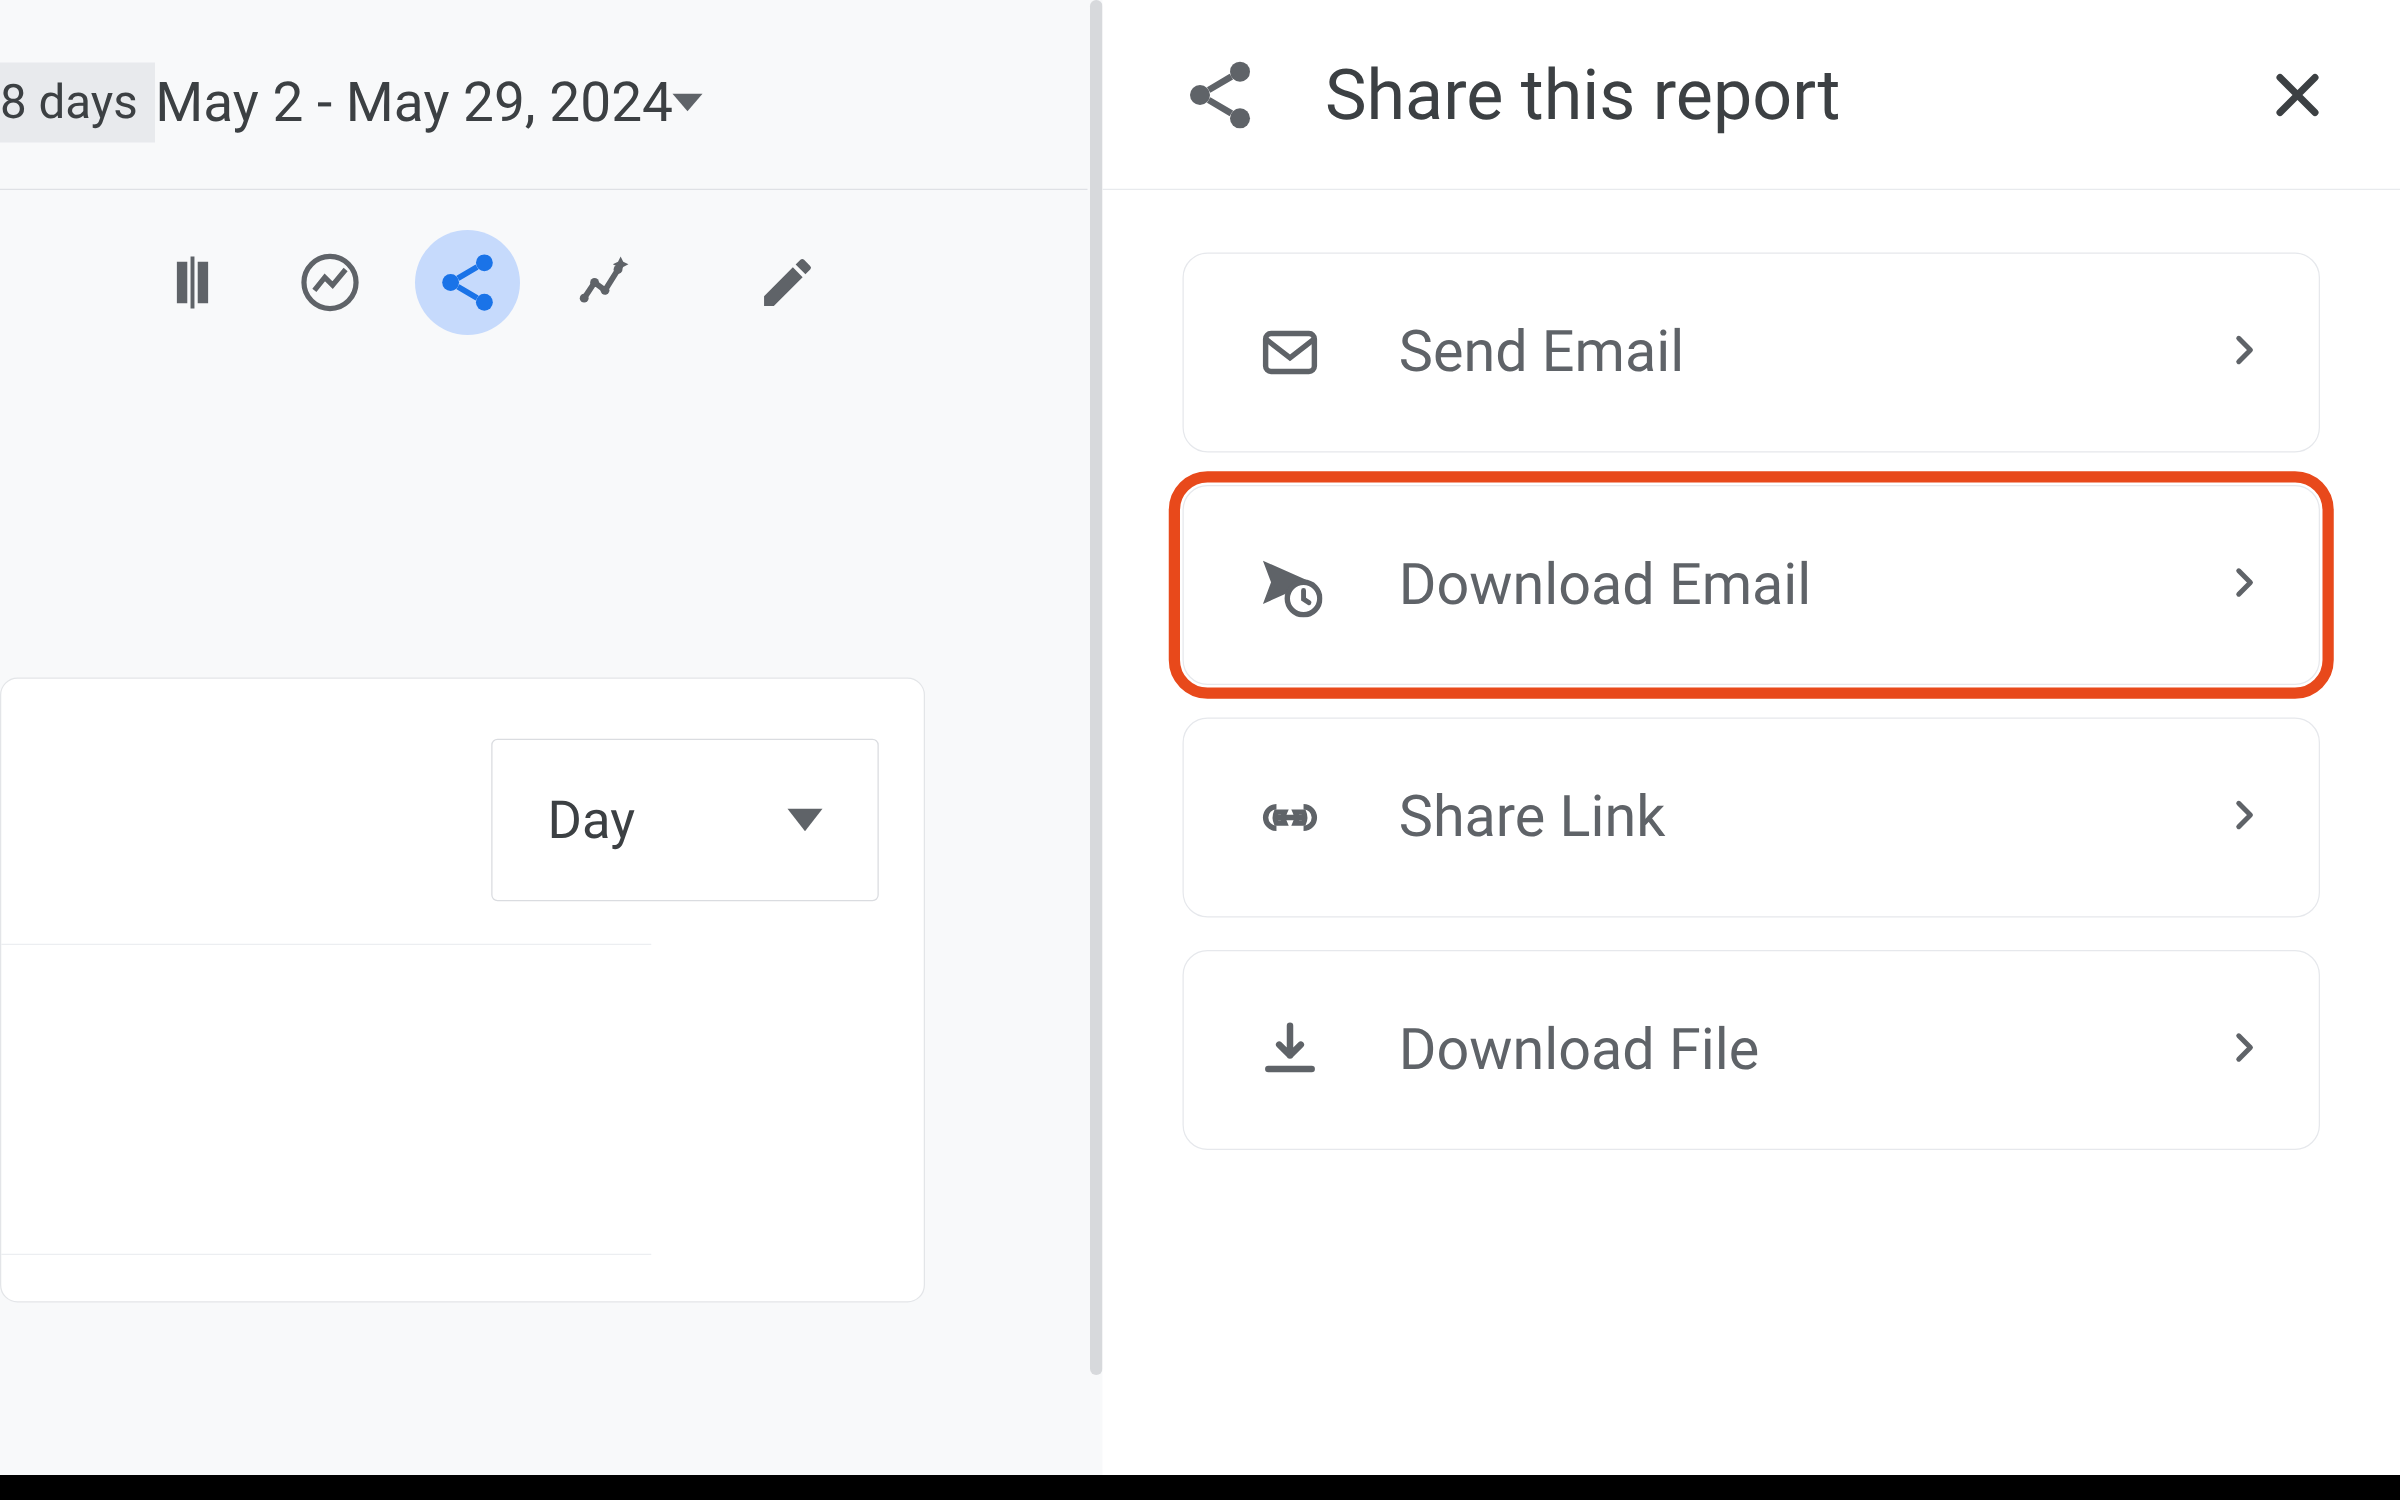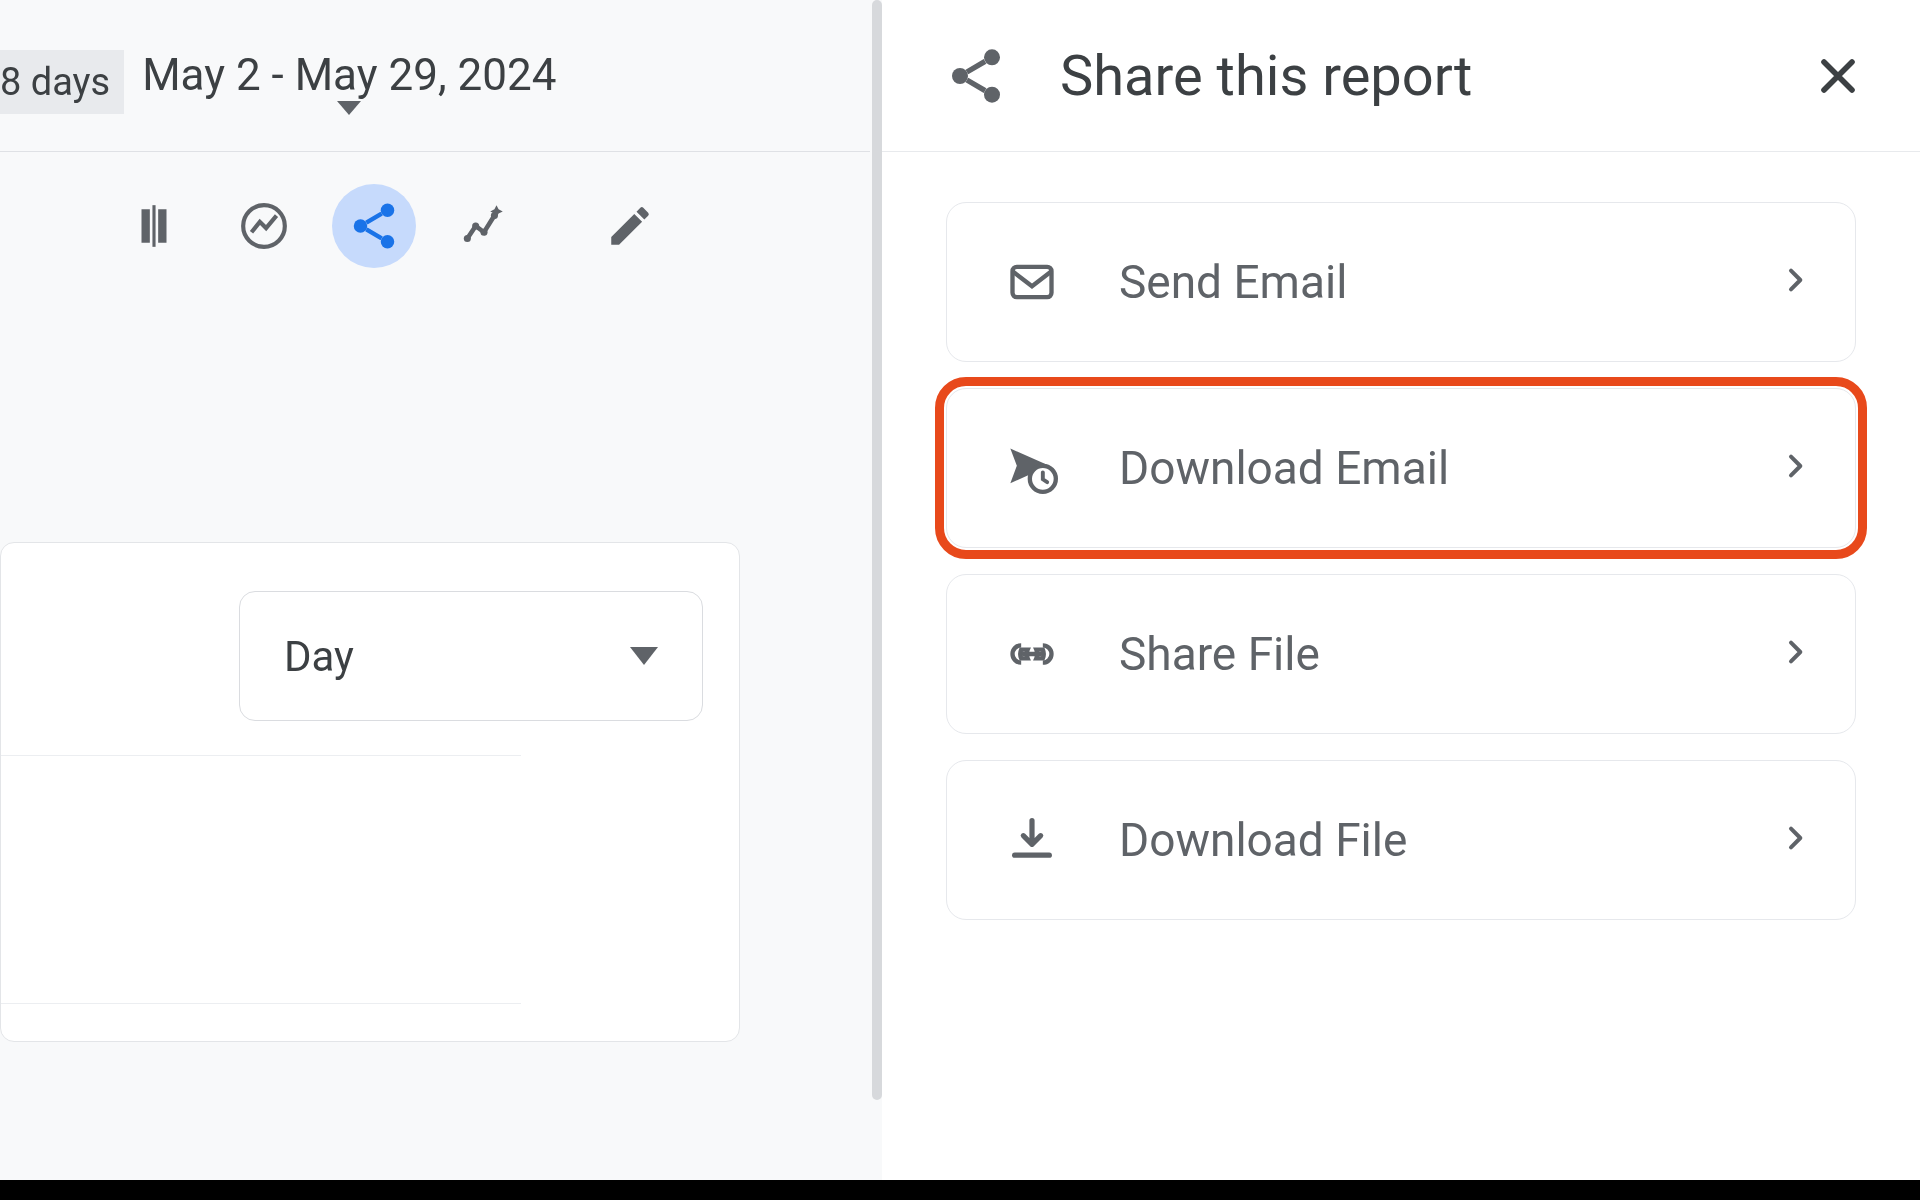--- a/index.html
+++ b/index.html
@@ -42,23 +42,21 @@
       padding: 10px 14px 10px 0;
       border-radius: 0;
       margin-left: 0;
     }
     .date-range {
       display: flex;
       align-items: center;
       color: #3c4043;
       font-size: 44px;
       font-weight: 400;
-      margin-left: 18px;
-      cursor: pointer;
-      flex-direction: column;
+      cursor: pointer;
     }
     .date-range .tri {
       width: 0;
       height: 0;
       border-left: 12px solid transparent;
       border-right: 12px solid transparent;
       border-top: 14px solid #5f6368;
     }
     .toolbar {
       display: flex;
@@ -91,24 +89,24 @@
       width: 740px;
       height: 500px;
       background: #fff;
       border-radius: 14px;
       border: 1px solid #e3e5e8;
     }
     .dropdown {
       position: absolute;
       right: 36px;
       top: 48px;
-      width: 464px;
+      width: 310px;
       height: 130px;
       border: 1px solid #dadce0;
-      border-radius: 16px;
+      border-radius: 5px;
       display: flex;
       align-items: center;
       justify-content: space-between;
       padding: 0 44px;
       background: #fff;
       cursor: pointer;
     }
     .dropdown-label {
       font-size: 42px;
       color: #3c4043;
@@ -335,21 +333,21 @@
       </div>
 
       <div class="option">
         <span class="opt-icon">
           <svg viewBox="0 0 24 24">
               <path d="M10 14a5 5 0 0 1 0-4h-3a5 5 0 0 0 0 4h3zM14 10a5 5 0 0 1 0 4h3a5 5 0 0 0 0-4h-3z" fill="none" stroke="#5f6368" stroke-width="2"></path>
               <rect x="7" y="11" width="10" height="2" rx="1" fill="#5f6368"></rect>
               <path d="M7 8a4 4 0 0 0 0 8M17 8a4 4 0 0 1 0 8" fill="none" stroke="#5f6368" stroke-width="2"></path>
             </svg>
         </span>
-        <span class="opt-label">Share File</span>
+        <span class="opt-label">Share Link</span>
         <span class="chev"><svg viewBox="0 0 24 24">
               <path d="M9 5l7 7-7 7" fill="none" stroke="#5f6368" stroke-width="3" stroke-linecap="round" stroke-linejoin="round"></path>
             </svg></span>
       </div>
 
       <div class="option">
         <span class="opt-icon">
           <svg viewBox="0 0 24 24">
               <path d="M12 3v11m0 0l-4-4m4 4l4-4" fill="none" stroke="#5f6368" stroke-width="2.4" stroke-linecap="round" stroke-linejoin="round"></path>
               <path d="M4 19h16" stroke="#5f6368" stroke-width="2.4" stroke-linecap="round"></path>

